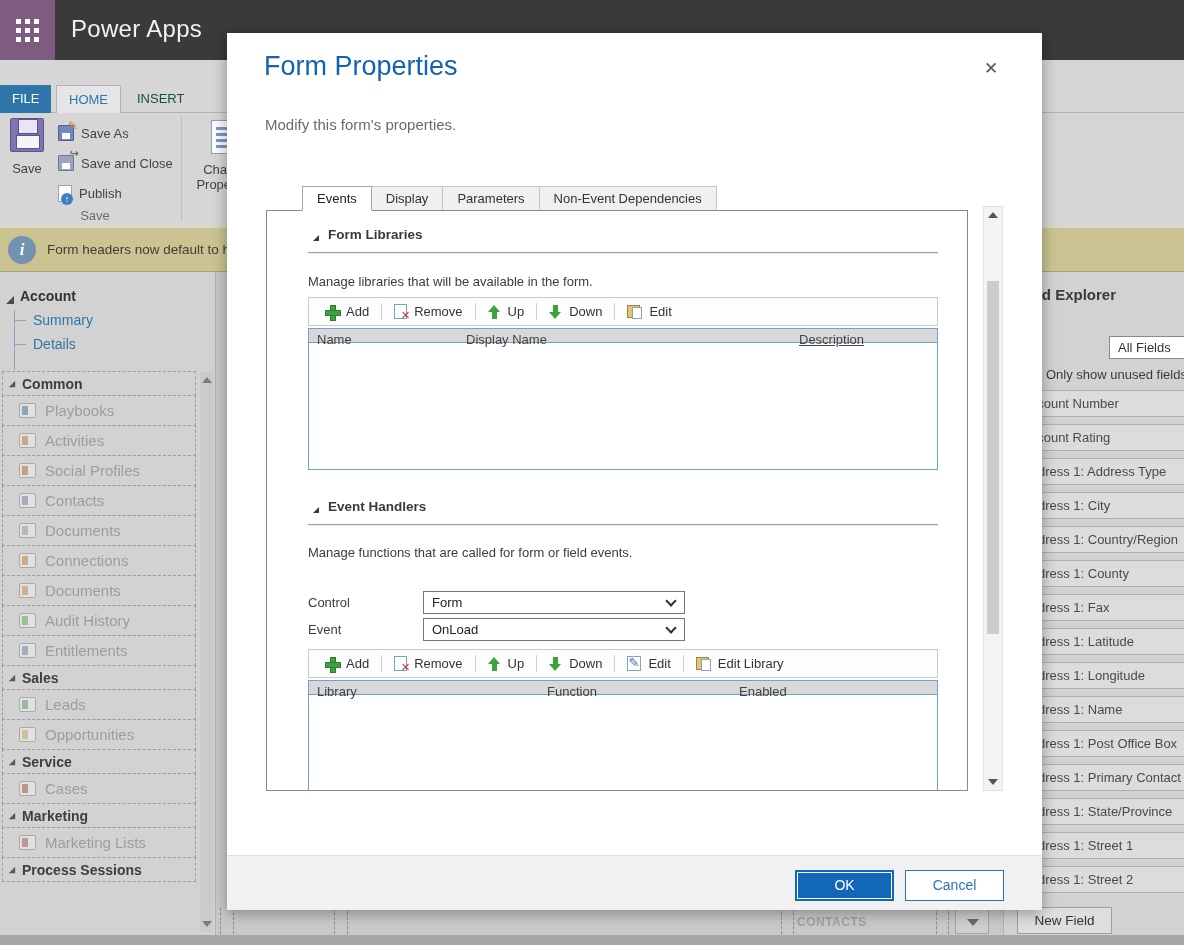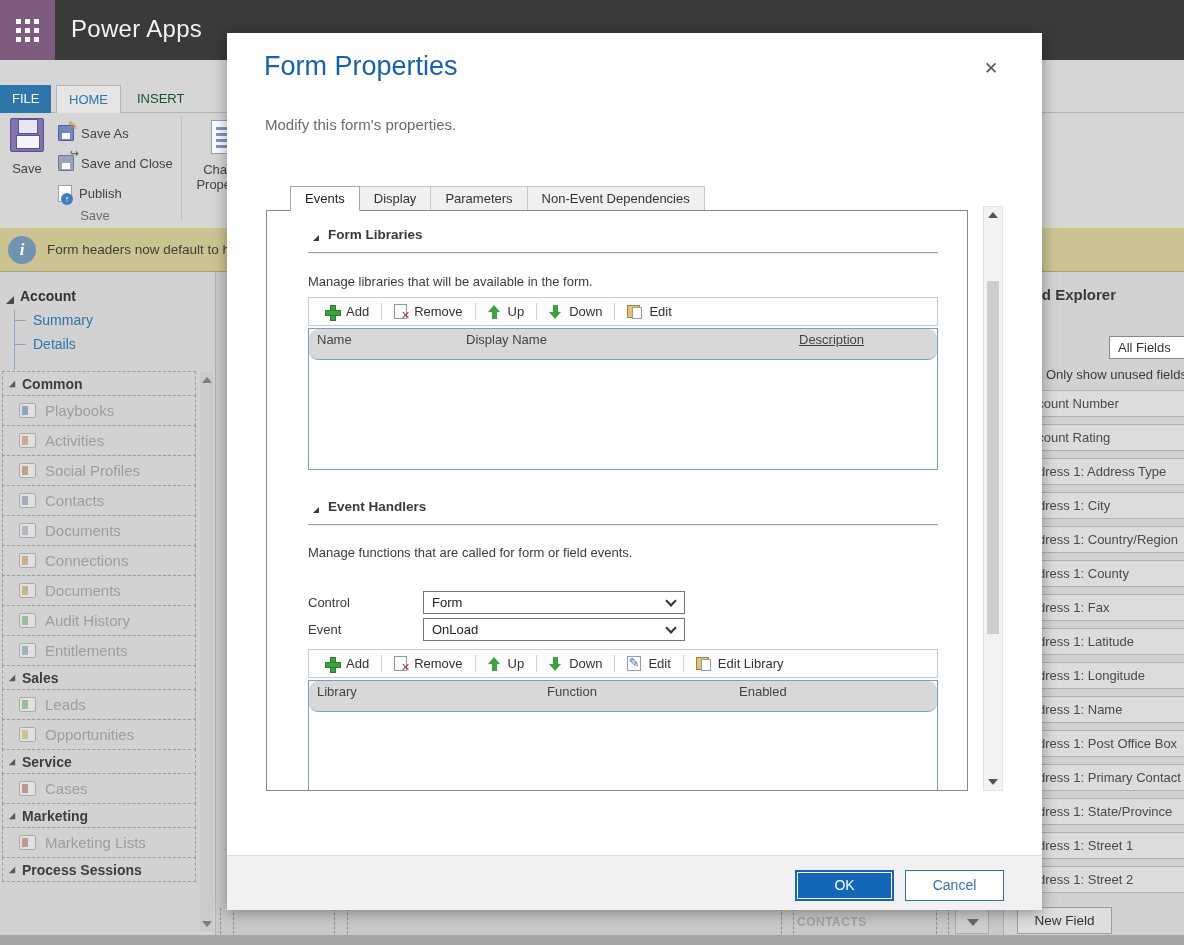--- a/index.html
+++ b/index.html
@@ -78,21 +78,21 @@
   .canvas-dash { position:absolute; top:908px; height:26px; width:0; border-left:1px dashed #8f8f8f; z-index:2; }
   .contacts-lbl { position:absolute; left:797px; top:915px; font-size:12px; font-weight:bold; color:#a3a3a3; letter-spacing:.5px; z-index:2; }
   .canvas-drop { position:absolute; left:955px; top:908px; width:34px; height:26px; background:#cfcfcf; border:1px solid #a8a8a8; z-index:2; cursor:pointer; }
   .canvas-drop::after { content:""; position:absolute; left:11px; top:10px; border-left:6px solid transparent; border-right:6px solid transparent; border-top:7px solid #6a6a6a; }
   .bottom-strip { position:absolute; left:0; top:935px; width:1184px; height:10px; background:#a6a6a6; z-index:2; }
   
   .modal { position:absolute; left:227px; top:33px; width:815px; height:877px; background:#fff; box-shadow:0 3px 14px rgba(0,0,0,.35); z-index:10; }
   .m-title { position:absolute; left:37px; top:18px; font-size:27px; color:#1263b2; }
   .m-subtitle { position:absolute; left:38px; top:56px; font-size:15px; color:#6b6b6b;margin-top:27px; }
   .m-close { position:absolute; left:752px; top:24px; width:24px; height:24px; font-size:17px; color:#555; text-align:center; line-height:24px; cursor:pointer; }
-  .m-tabs { position:absolute; left:39px; top:153px; display:flex;padding-left:24px; }
+  .m-tabs { position:absolute; left:51px; top:153px; display:flex;padding-left:24px; }
   .m-tab { height:25px; line-height:24px; font-size:13px; padding:0 14px; background:#f0f0f0; border:1px solid #c6c6c6; border-left:none; color:#333; cursor:pointer; }
   .m-tab:first-child { border-left:1px solid #c6c6c6; }
   .m-tab.active { background:#fff; border:1px solid #a5a5a5; border-bottom:1px solid #fff; color:#222; position:relative; z-index:2; }
   .m-panel { position:absolute; left:39px; top:177px; width:702px; height:581px; border:1px solid #8a8a8a; background:#fff; overflow:hidden; }
   .sec-head { position:absolute; display:flex; align-items:flex-end; font-size:13.5px; font-weight:bold; color:#3a3a3a; }
   .sec-head .tri { transform:scale(.75); border-bottom-color:#3a3a3a; margin-right:8px; }
   .sec-rule { position:absolute; left:41px; width:630px; height:2px; border-top:1px solid #9f9f9f; border-bottom:1px solid #ececec; }
   .sec-desc { position:absolute; left:41px; font-size:13px; color:#3c3c3c; }
   .tb { position:absolute; left:41px; width:630px; height:29px; border:1px solid #c9c9c9; background:#fdfdfd; display:flex; align-items:center; padding:0 4px; }
   .tb-btn { display:flex; align-items:center; gap:7px; font-size:13px; color:#333; padding:0 12px; height:100%; cursor:pointer; }
@@ -106,21 +106,21 @@
   .ico-up::before { content:""; position:absolute; left:0; top:0; border-left:6.5px solid transparent; border-right:6.5px solid transparent; border-bottom:7px solid #3da13d; }
   .ico-up::after { content:""; position:absolute; left:4px; top:7px; width:5px; height:7px; background:#3da13d; }
   .ico-down::before { content:""; position:absolute; left:0; bottom:0; border-left:6.5px solid transparent; border-right:6.5px solid transparent; border-top:7px solid #3da13d; }
   .ico-down::after { content:""; position:absolute; left:4px; top:0; width:5px; height:7px; background:#3da13d; }
   .ico-editcopy { position:relative; width:15px; height:14px; flex:none; }
   .ico-editcopy::before { content:""; position:absolute; left:0; top:0; width:11px; height:11px; background:#e6c277; border:1px solid #a8813a; }
   .ico-editcopy::after { content:""; position:absolute; right:0; bottom:0; width:8px; height:10px; background:#fff; border:1px solid #8aa0c0; }
   .ico-editpencil { position:relative; width:14px; height:15px; background:#fff; border:1px solid #8aa0c0; flex:none; }
   .ico-editpencil::after { content:"\270E"; position:absolute; left:0px; top:-2px; color:#3c6eb0; font-size:13px; }
   .mtable { position:absolute; left:41px; width:630px; border:1px solid #6da1d8; background:#fff; }
-  .mtable-head { height:31px; background:#d8d8d8; border-bottom:1px solid #6da1d8; position:relative;border-radius:9px; }
+  .mtable-head { height:14px; background:#d8d8d8; border-bottom:1px solid #6da1d8; position:relative; }
   .mtable-head span { position:absolute; top:3px; font-size:13px; color:#444; }
   .fld-row { position:absolute; left:41px; font-size:13px; color:#3c3c3c; }
   .fld-select { position:absolute; width:262px; height:23px; background:#fff; border:1px solid #767676; font-size:13px; color:#222; line-height:21px; padding-left:8px; cursor:pointer; }
   .chev { position:absolute; right:9px; top:5px; width:8px; height:8px; border-right:2px solid #333; border-bottom:2px solid #333; transform:rotate(45deg); }
   .m-scroll { position:absolute; left:756px; top:173px; width:20px; height:585px; background:#f3f3f3; border:1px solid #e2e2e2; }
   .m-scroll .thumb { position:absolute; left:3px; top:74px; width:12px; height:353px; background:#cdcdcd; }
   .m-scroll .sarrow.up { left:4px; border-bottom-color:#555; }
   .m-scroll .sarrow.down { left:4px; border-top-color:#555; }
   .m-footer { position:absolute; left:0; top:822px; width:815px; height:55px; background:#f1f1f1; border-top:1px solid #e0e0e0; }
   .btn-ok { position:absolute; left:568px; top:14px; width:99px; height:31px; background:#1267b8; border:2px solid #1267b8; box-shadow:inset 0 0 0 1px #fff; color:#fff; font-size:14px; text-align:center; line-height:27px; cursor:pointer; }

